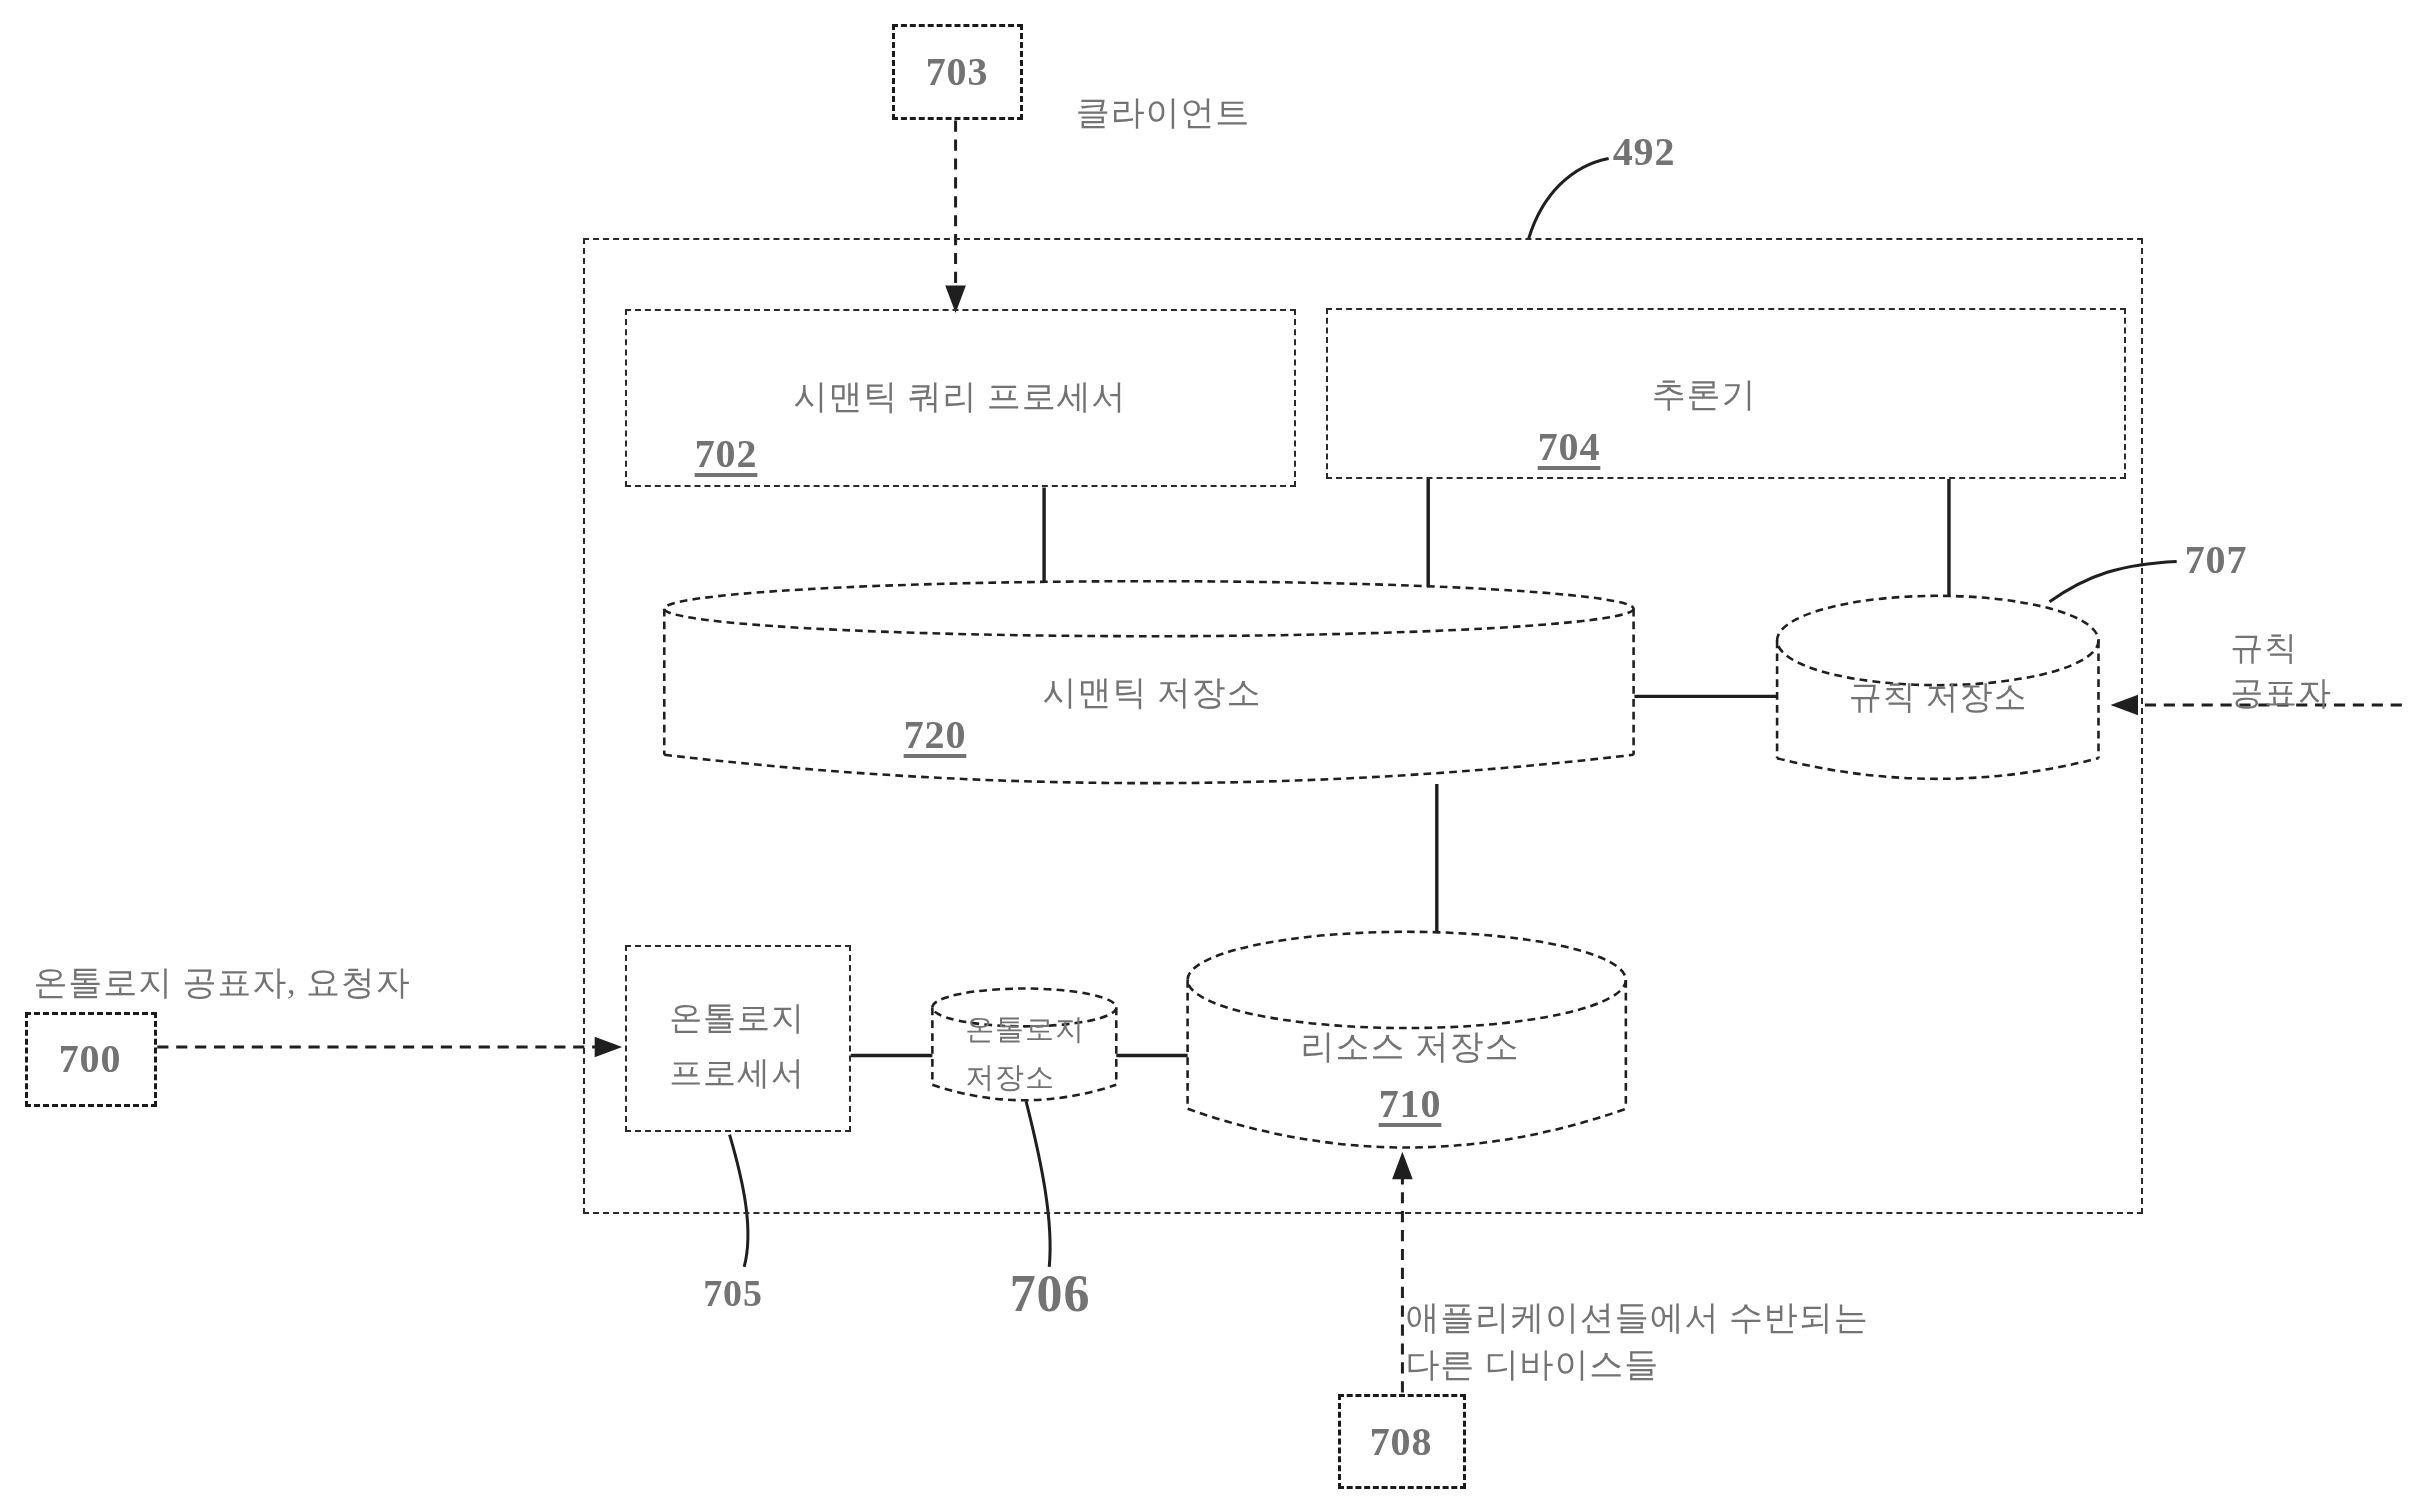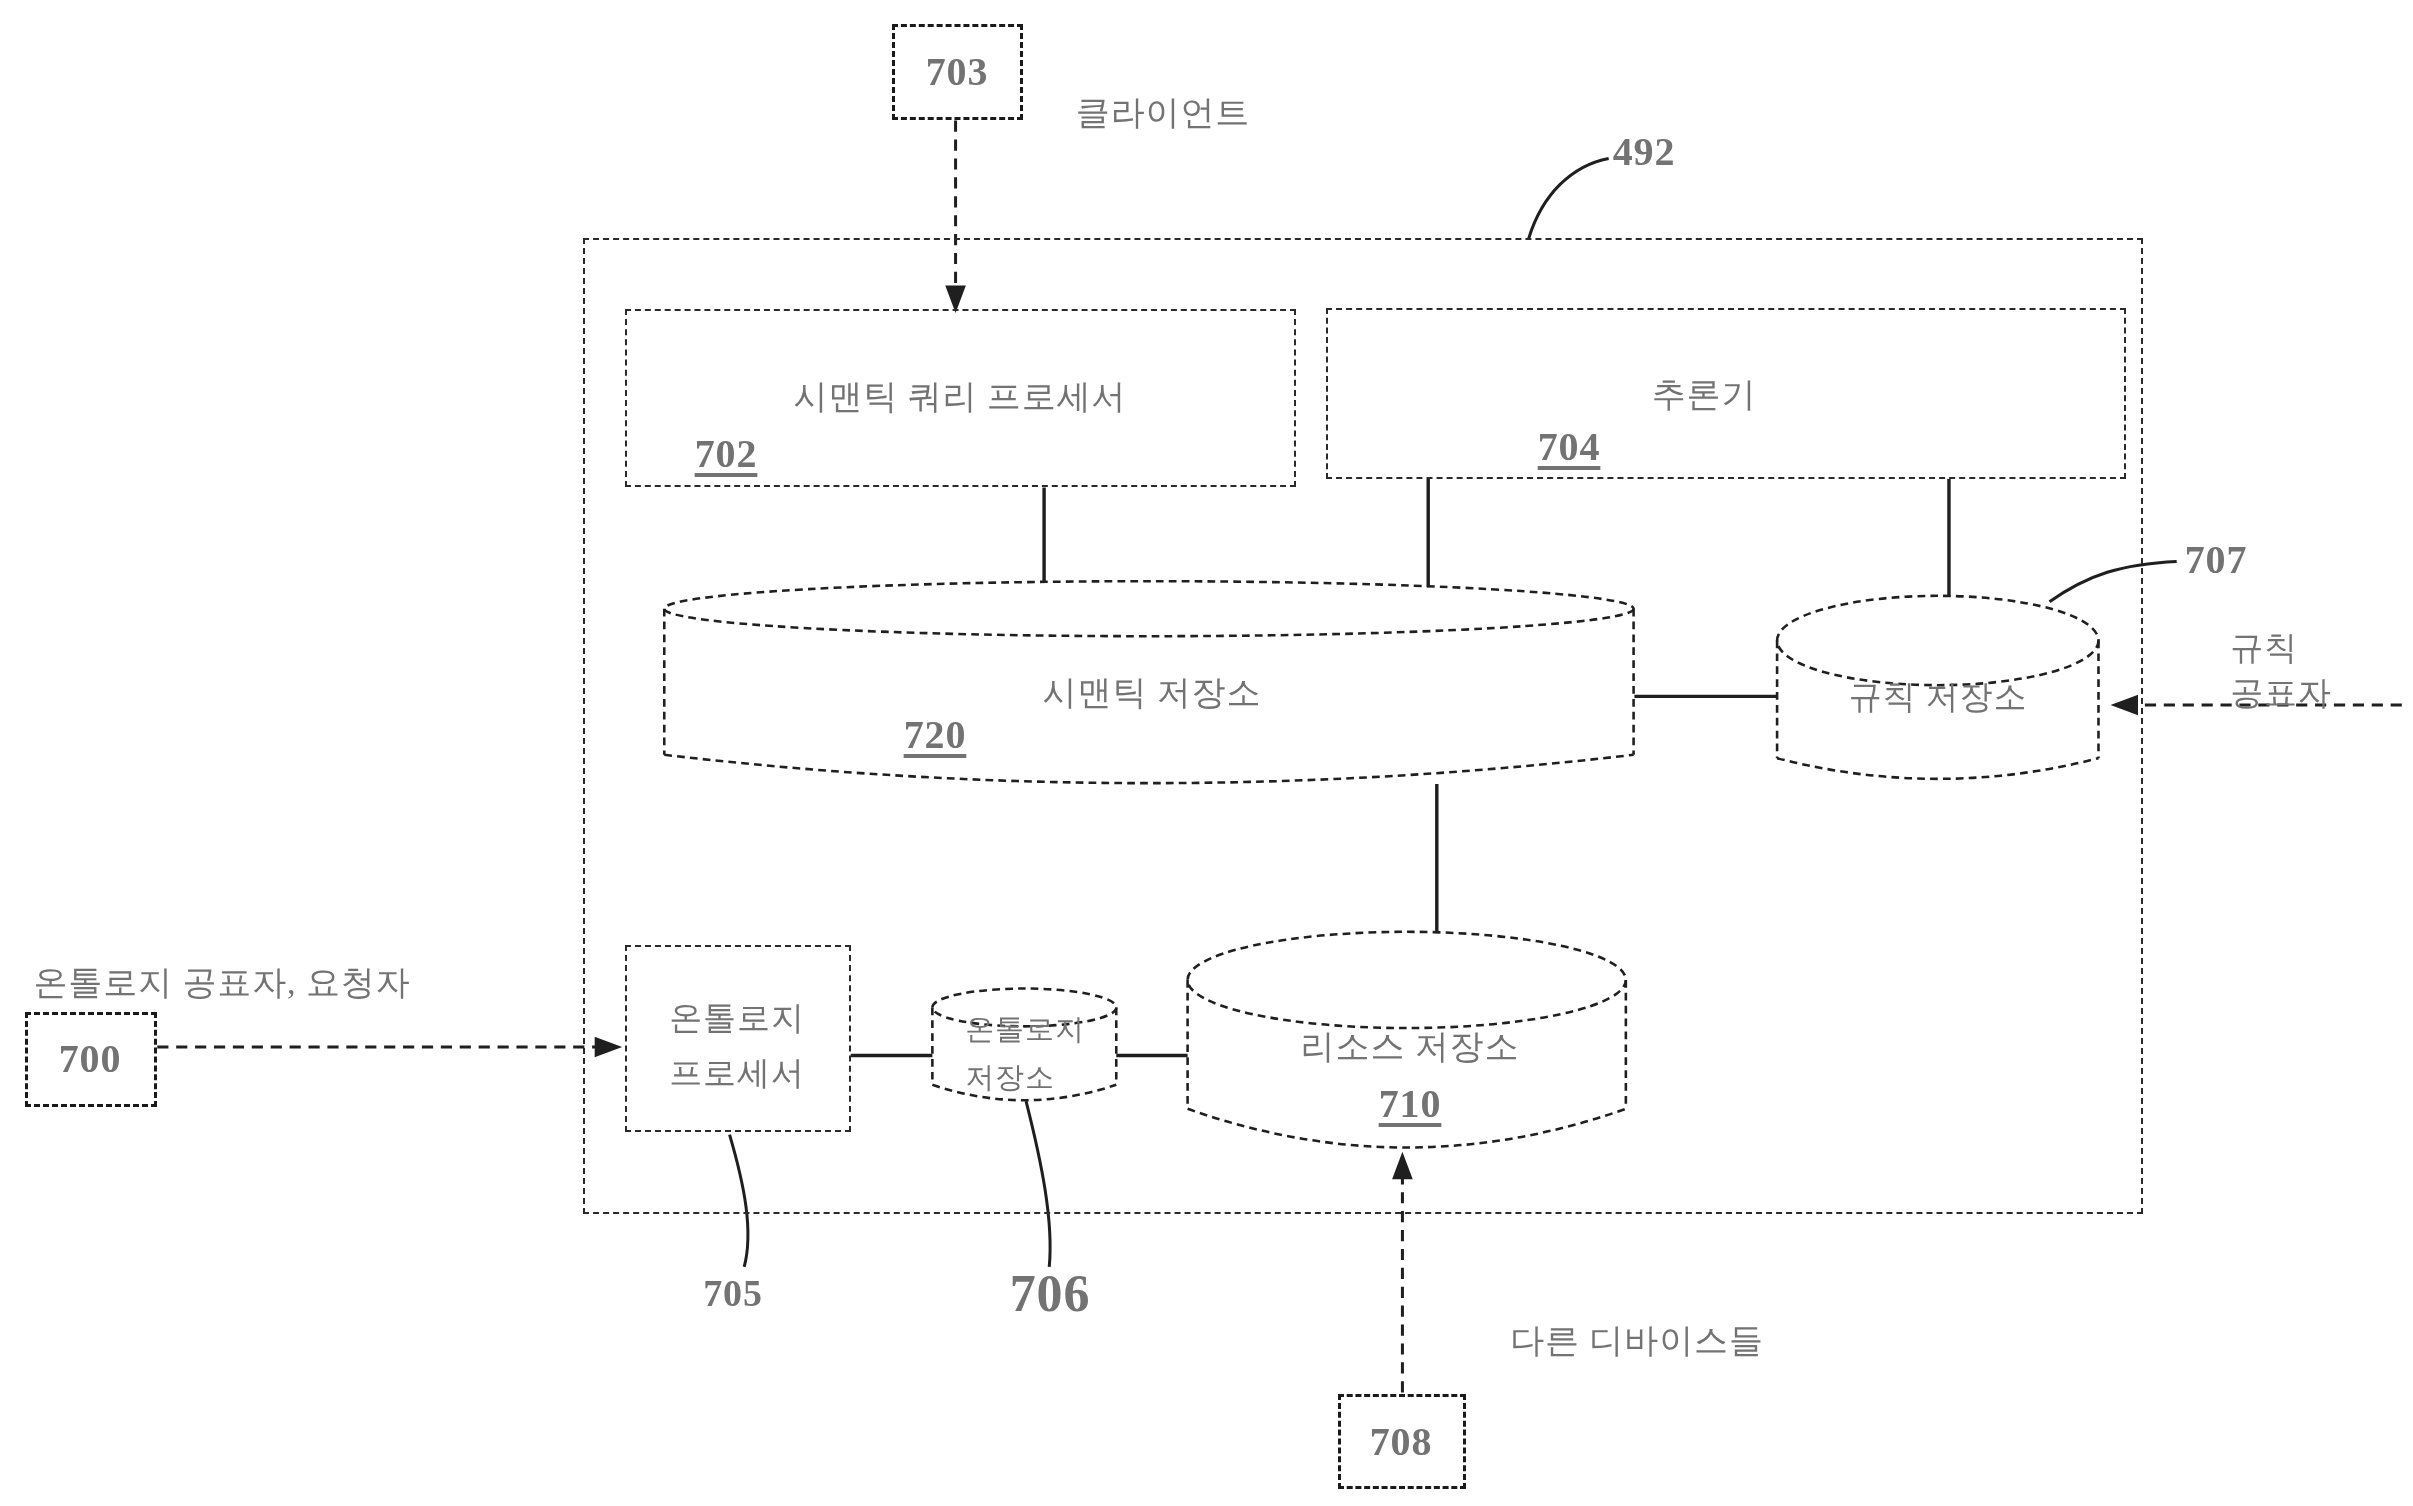--- a/index.html
+++ b/index.html
@@ -134,19 +134,20 @@
   <div class="lbl ko small multiline" style="left:1025px;top:1050px;line-height:1.4;">
     <span>온톨로지</span>
     <span>저장소</span>
   </div>
   <div class="lbl ref" style="left:1050px;top:1294px;font-size:52px;">706</div>
 
   <div class="lbl ko" style="left:1410px;top:1047px;">리소스 저장소</div>
   <div class="lbl ref u" style="left:1410px;top:1104px;">710</div>
 
   <div class="lbl ko multiline" style="left:1637px;top:1338px;line-height:1.18;">
+    <span>애플리케이션들에서 수반되는</span>
     <span>다른 디바이스들</span>
   </div>
   <div class="box heavy" style="left:1338px;top:1394px;width:128px;height:95px;"></div>
   <div class="lbl ref" style="left:1401px;top:1442px;">708</div>
 
 </div>
 
 
 </body></html>

